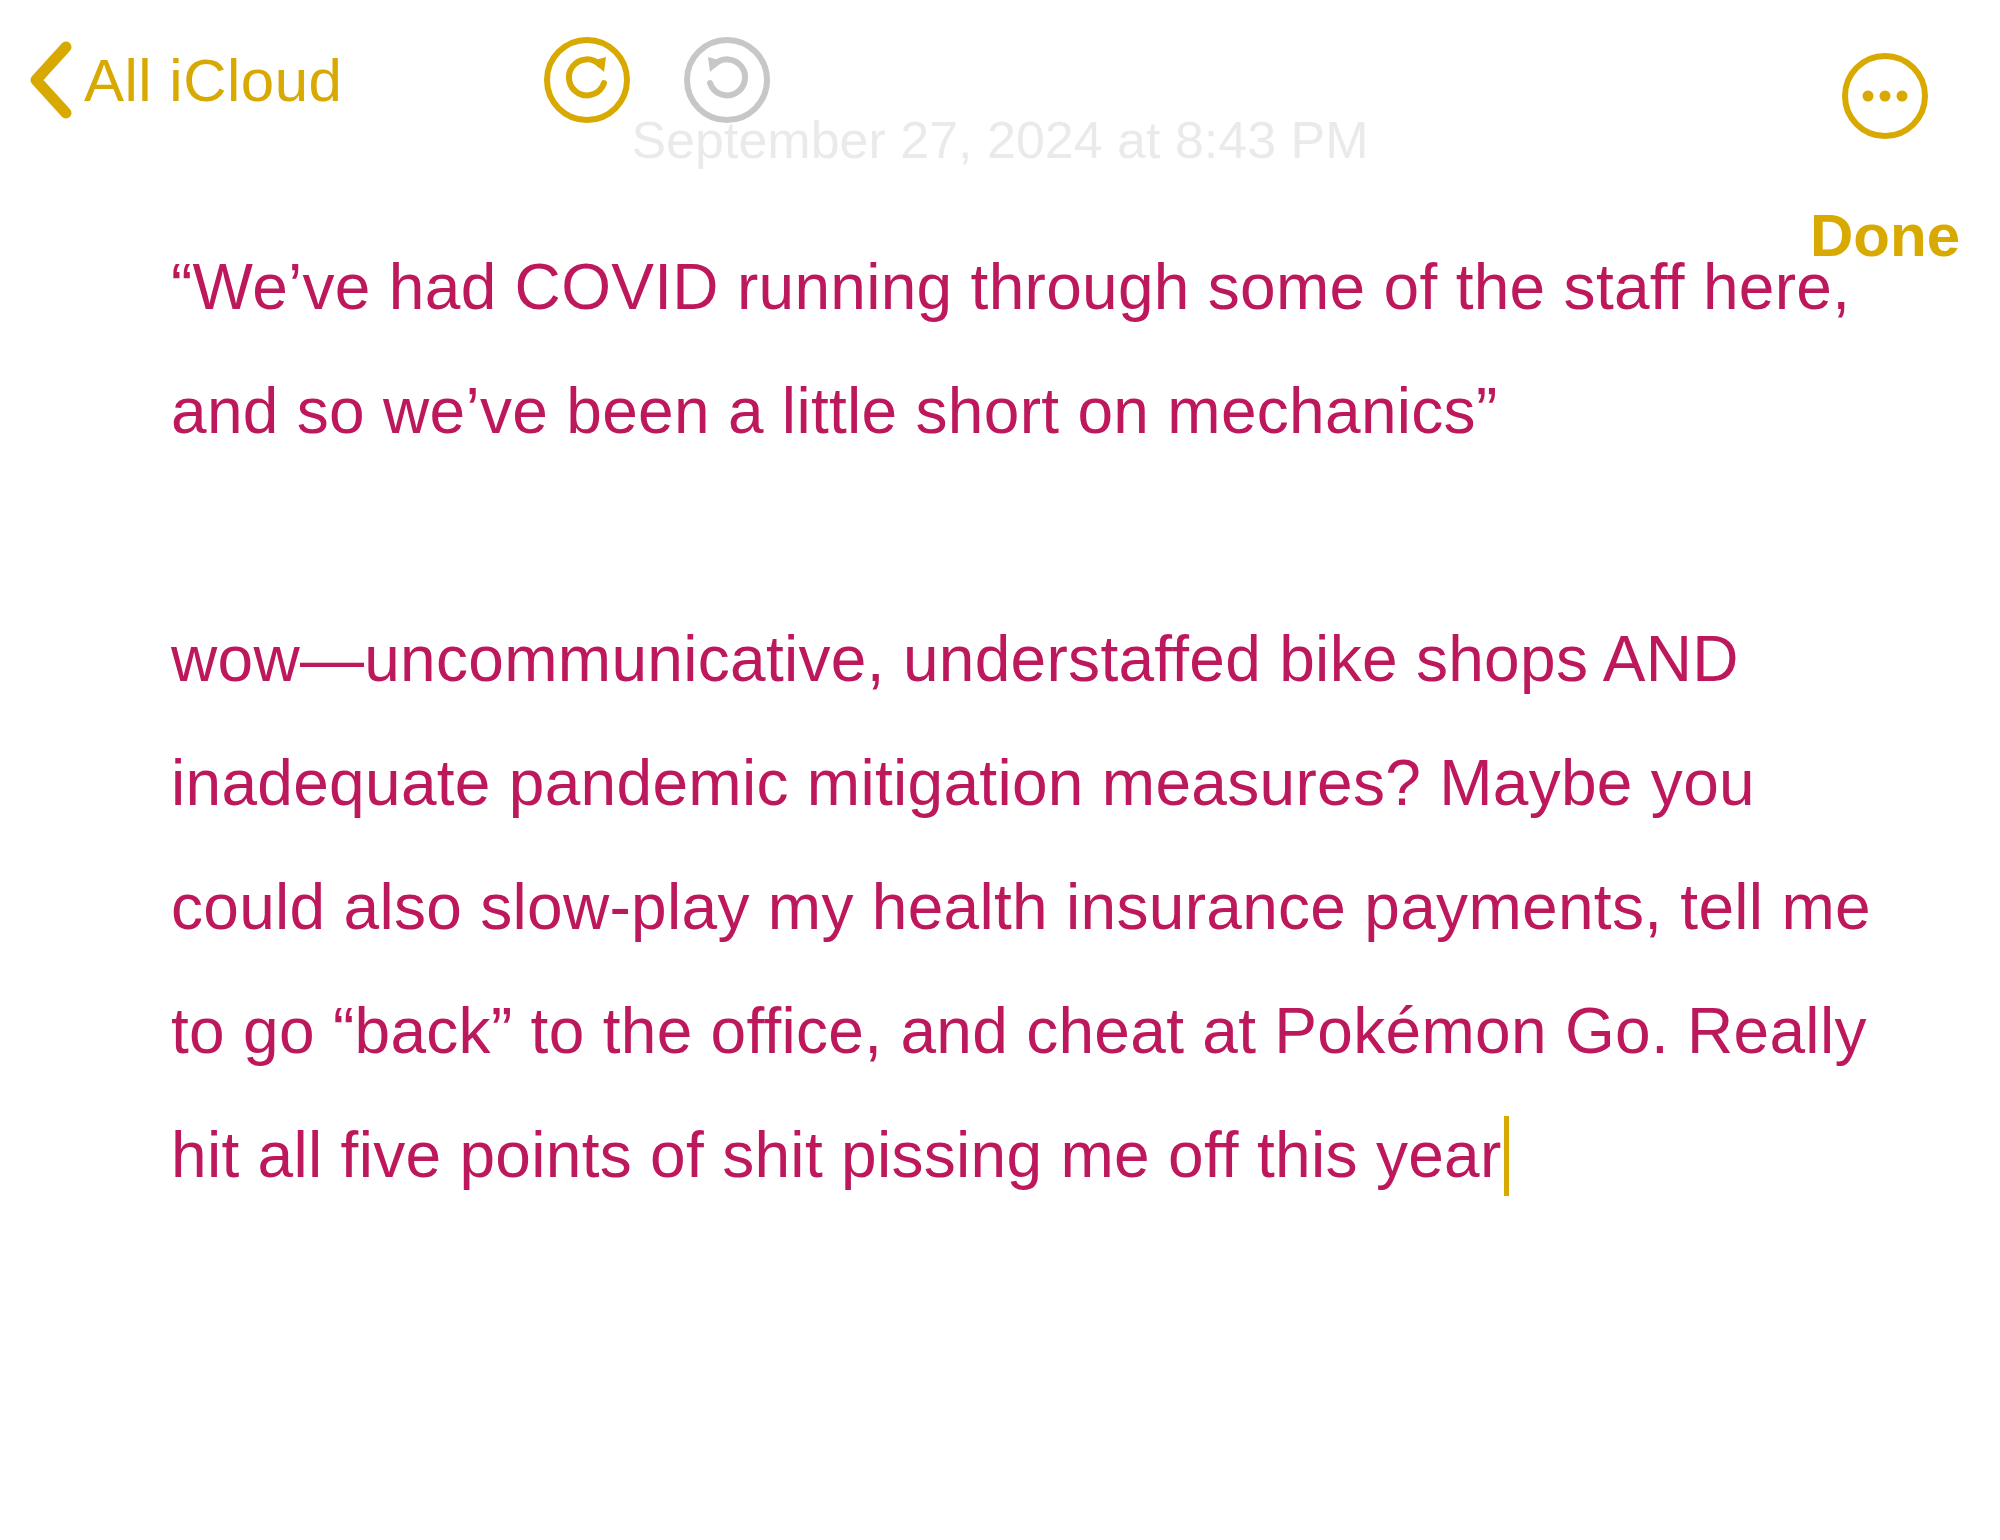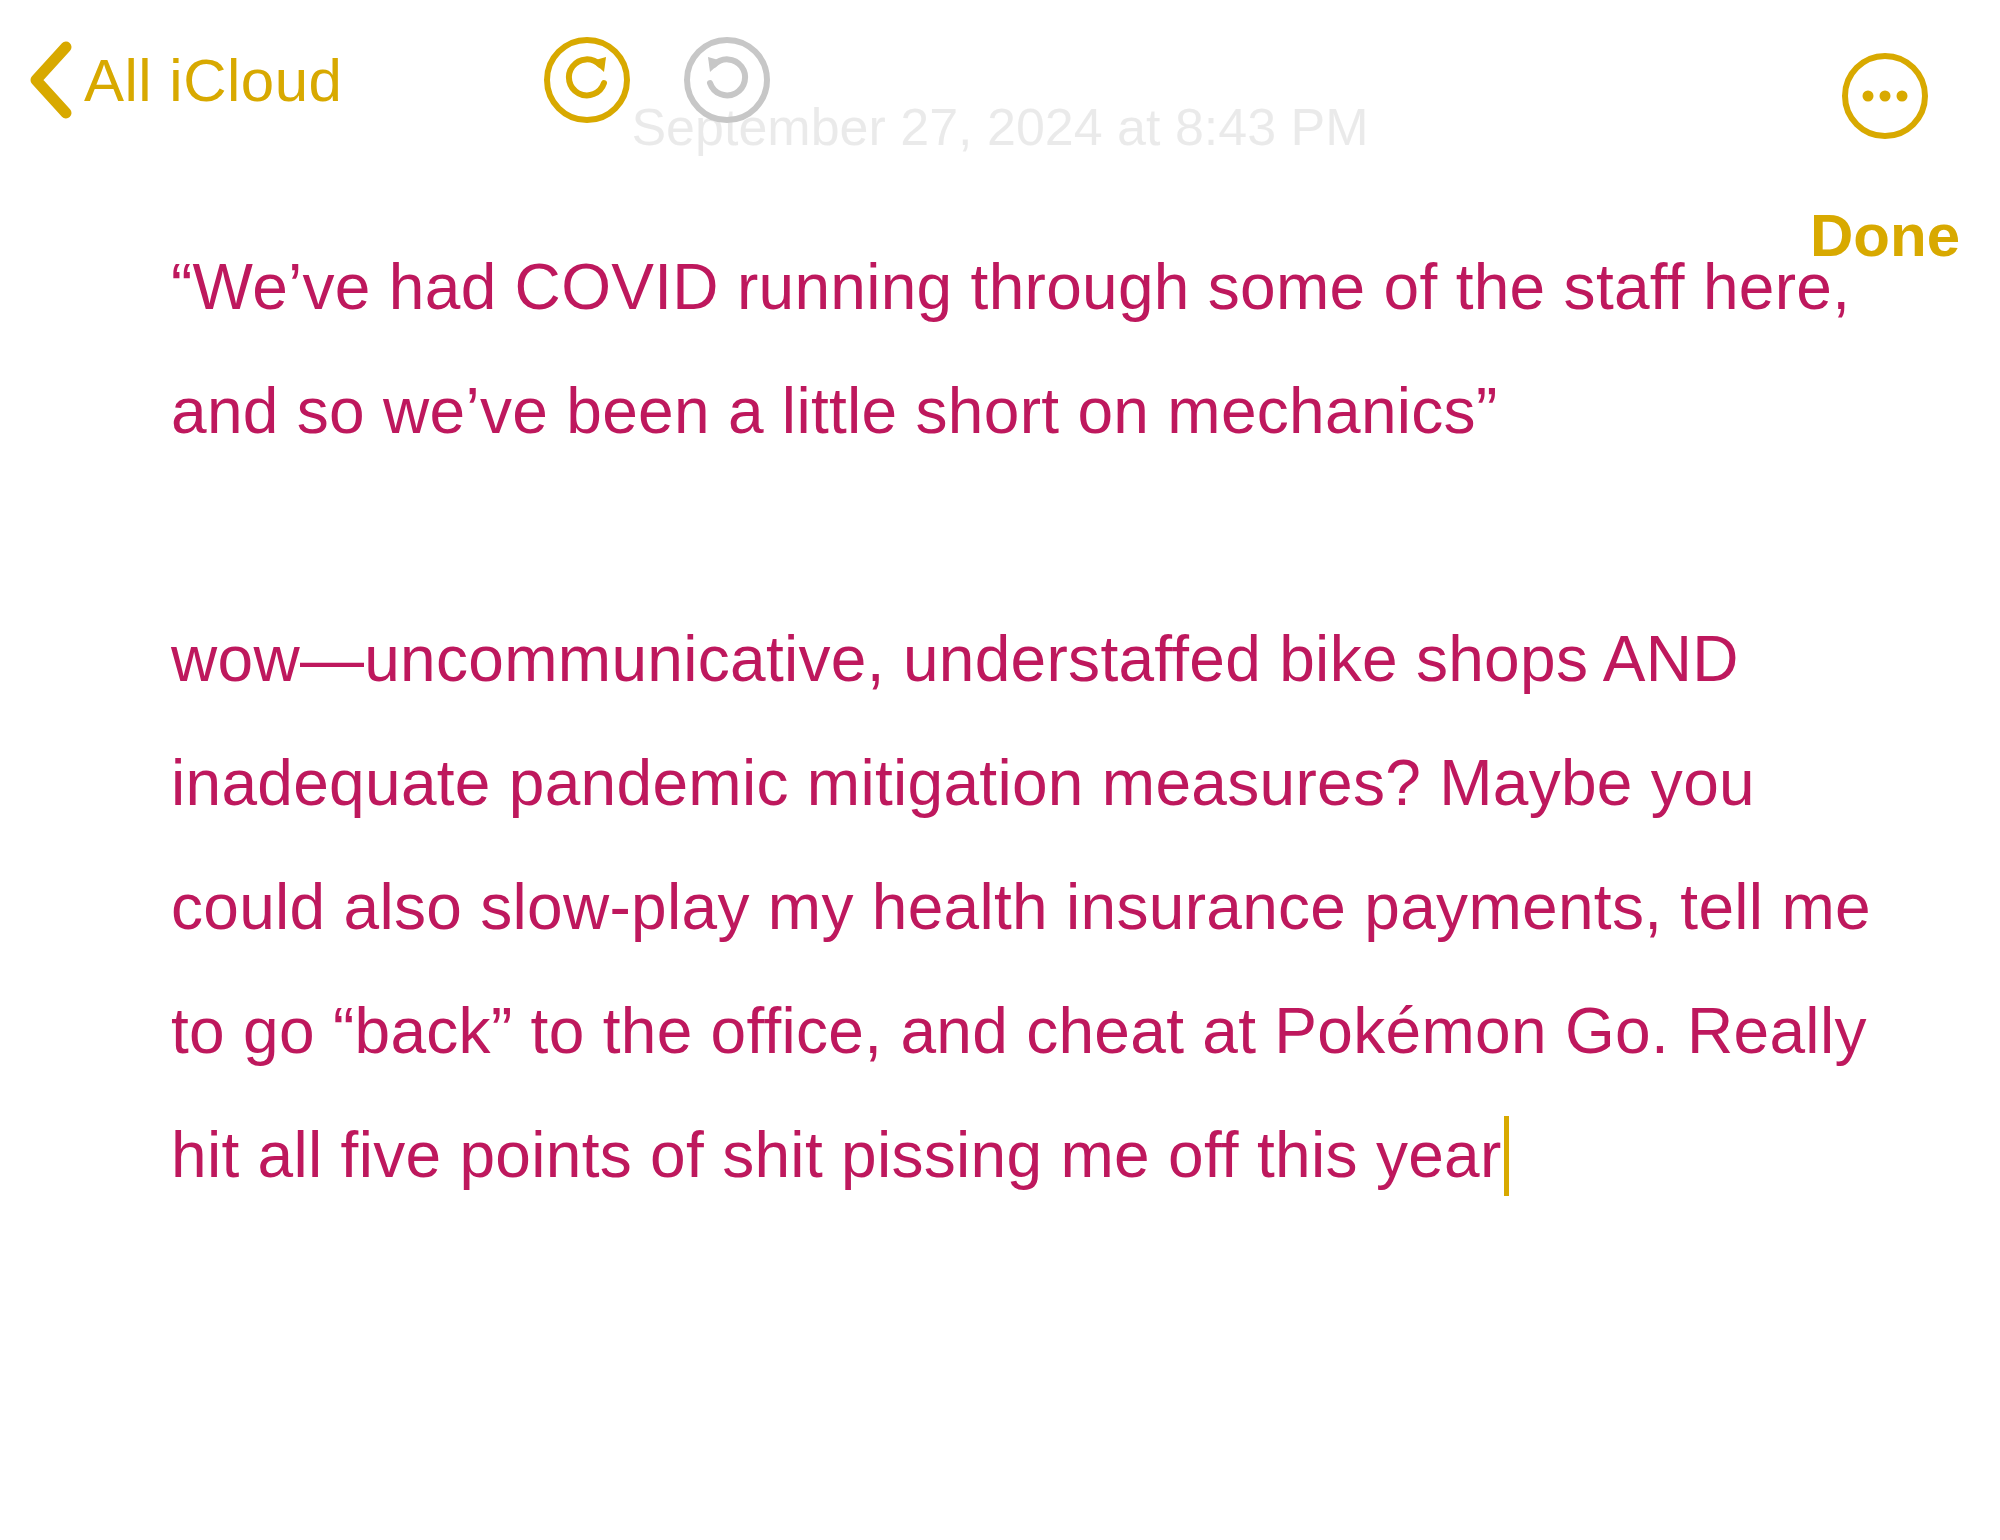--- a/index.html
+++ b/index.html
@@ -47,21 +47,21 @@
     gap: 60px;
     flex-direction: column;
   }
   .done-label {
     font-size: 60px;
     font-weight: 600;
     color: #d8a900;
   }
   .timestamp {
     position: absolute;
-    top: 97px;
+    top: 110px;
     left: 50%;
     transform: translateX(-50%);
     font-size: 52px;
     color: #b0b0b0;
     opacity: 0.25;
     z-index: 1;
     white-space: nowrap;
   }
   .note-content {
     position: absolute;

